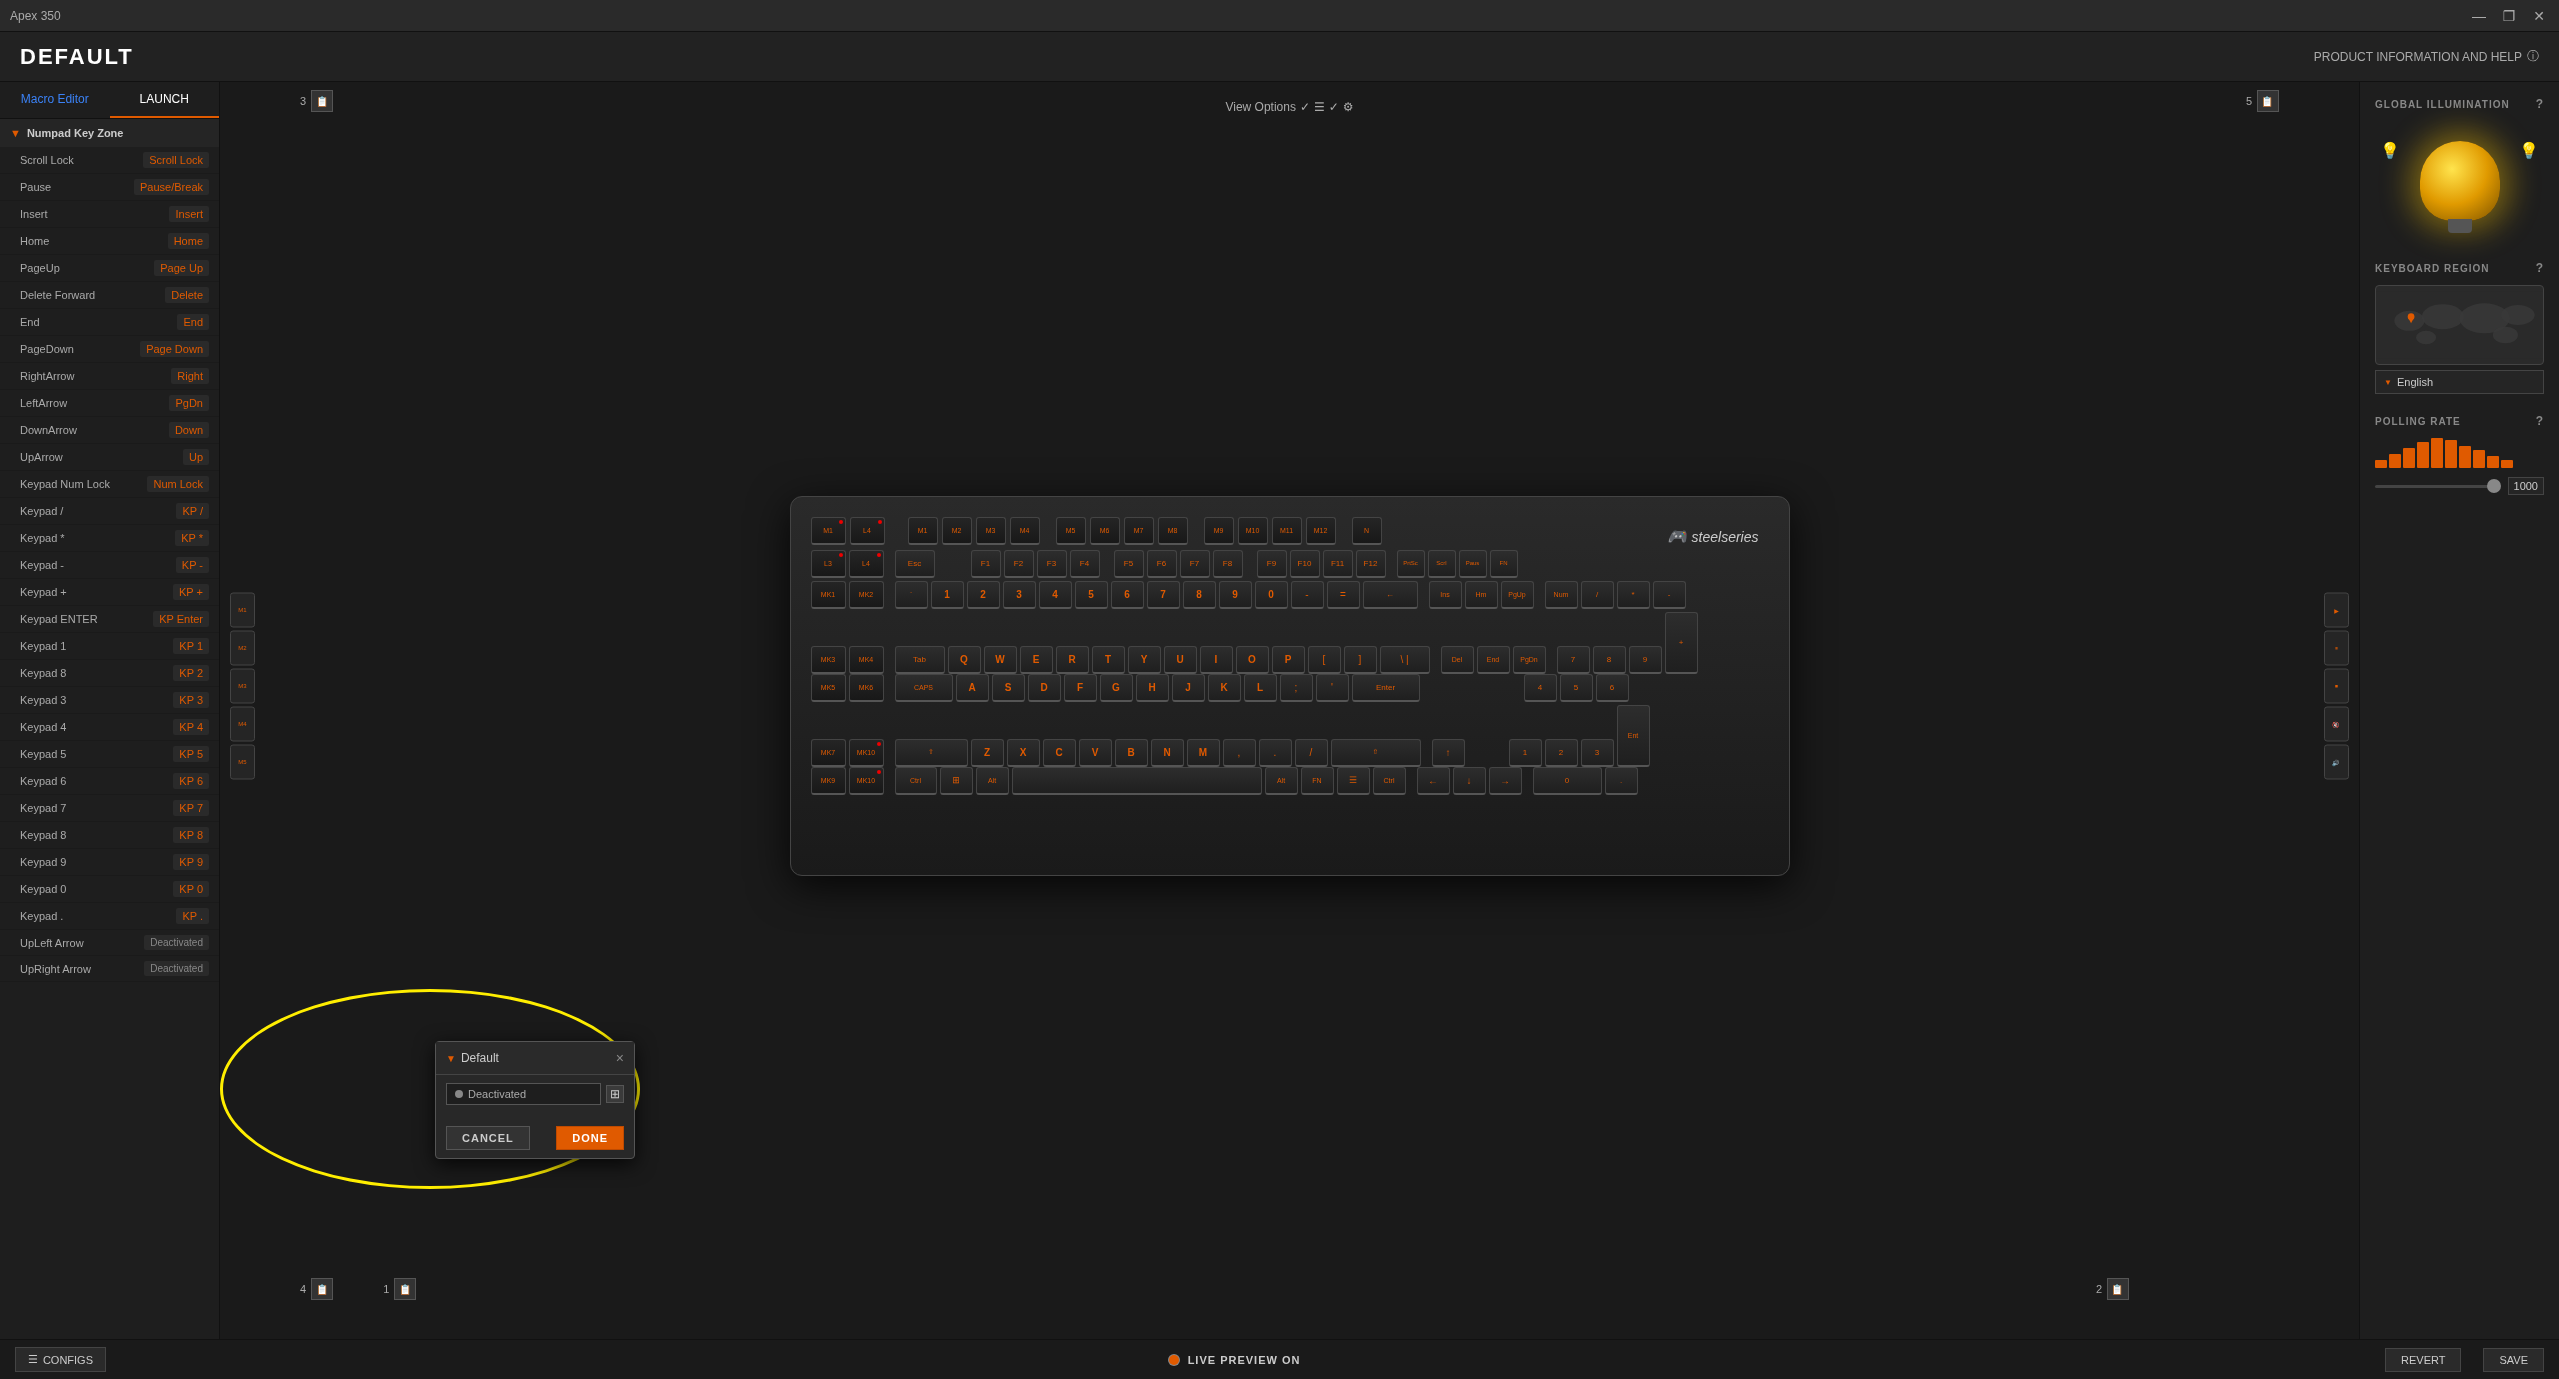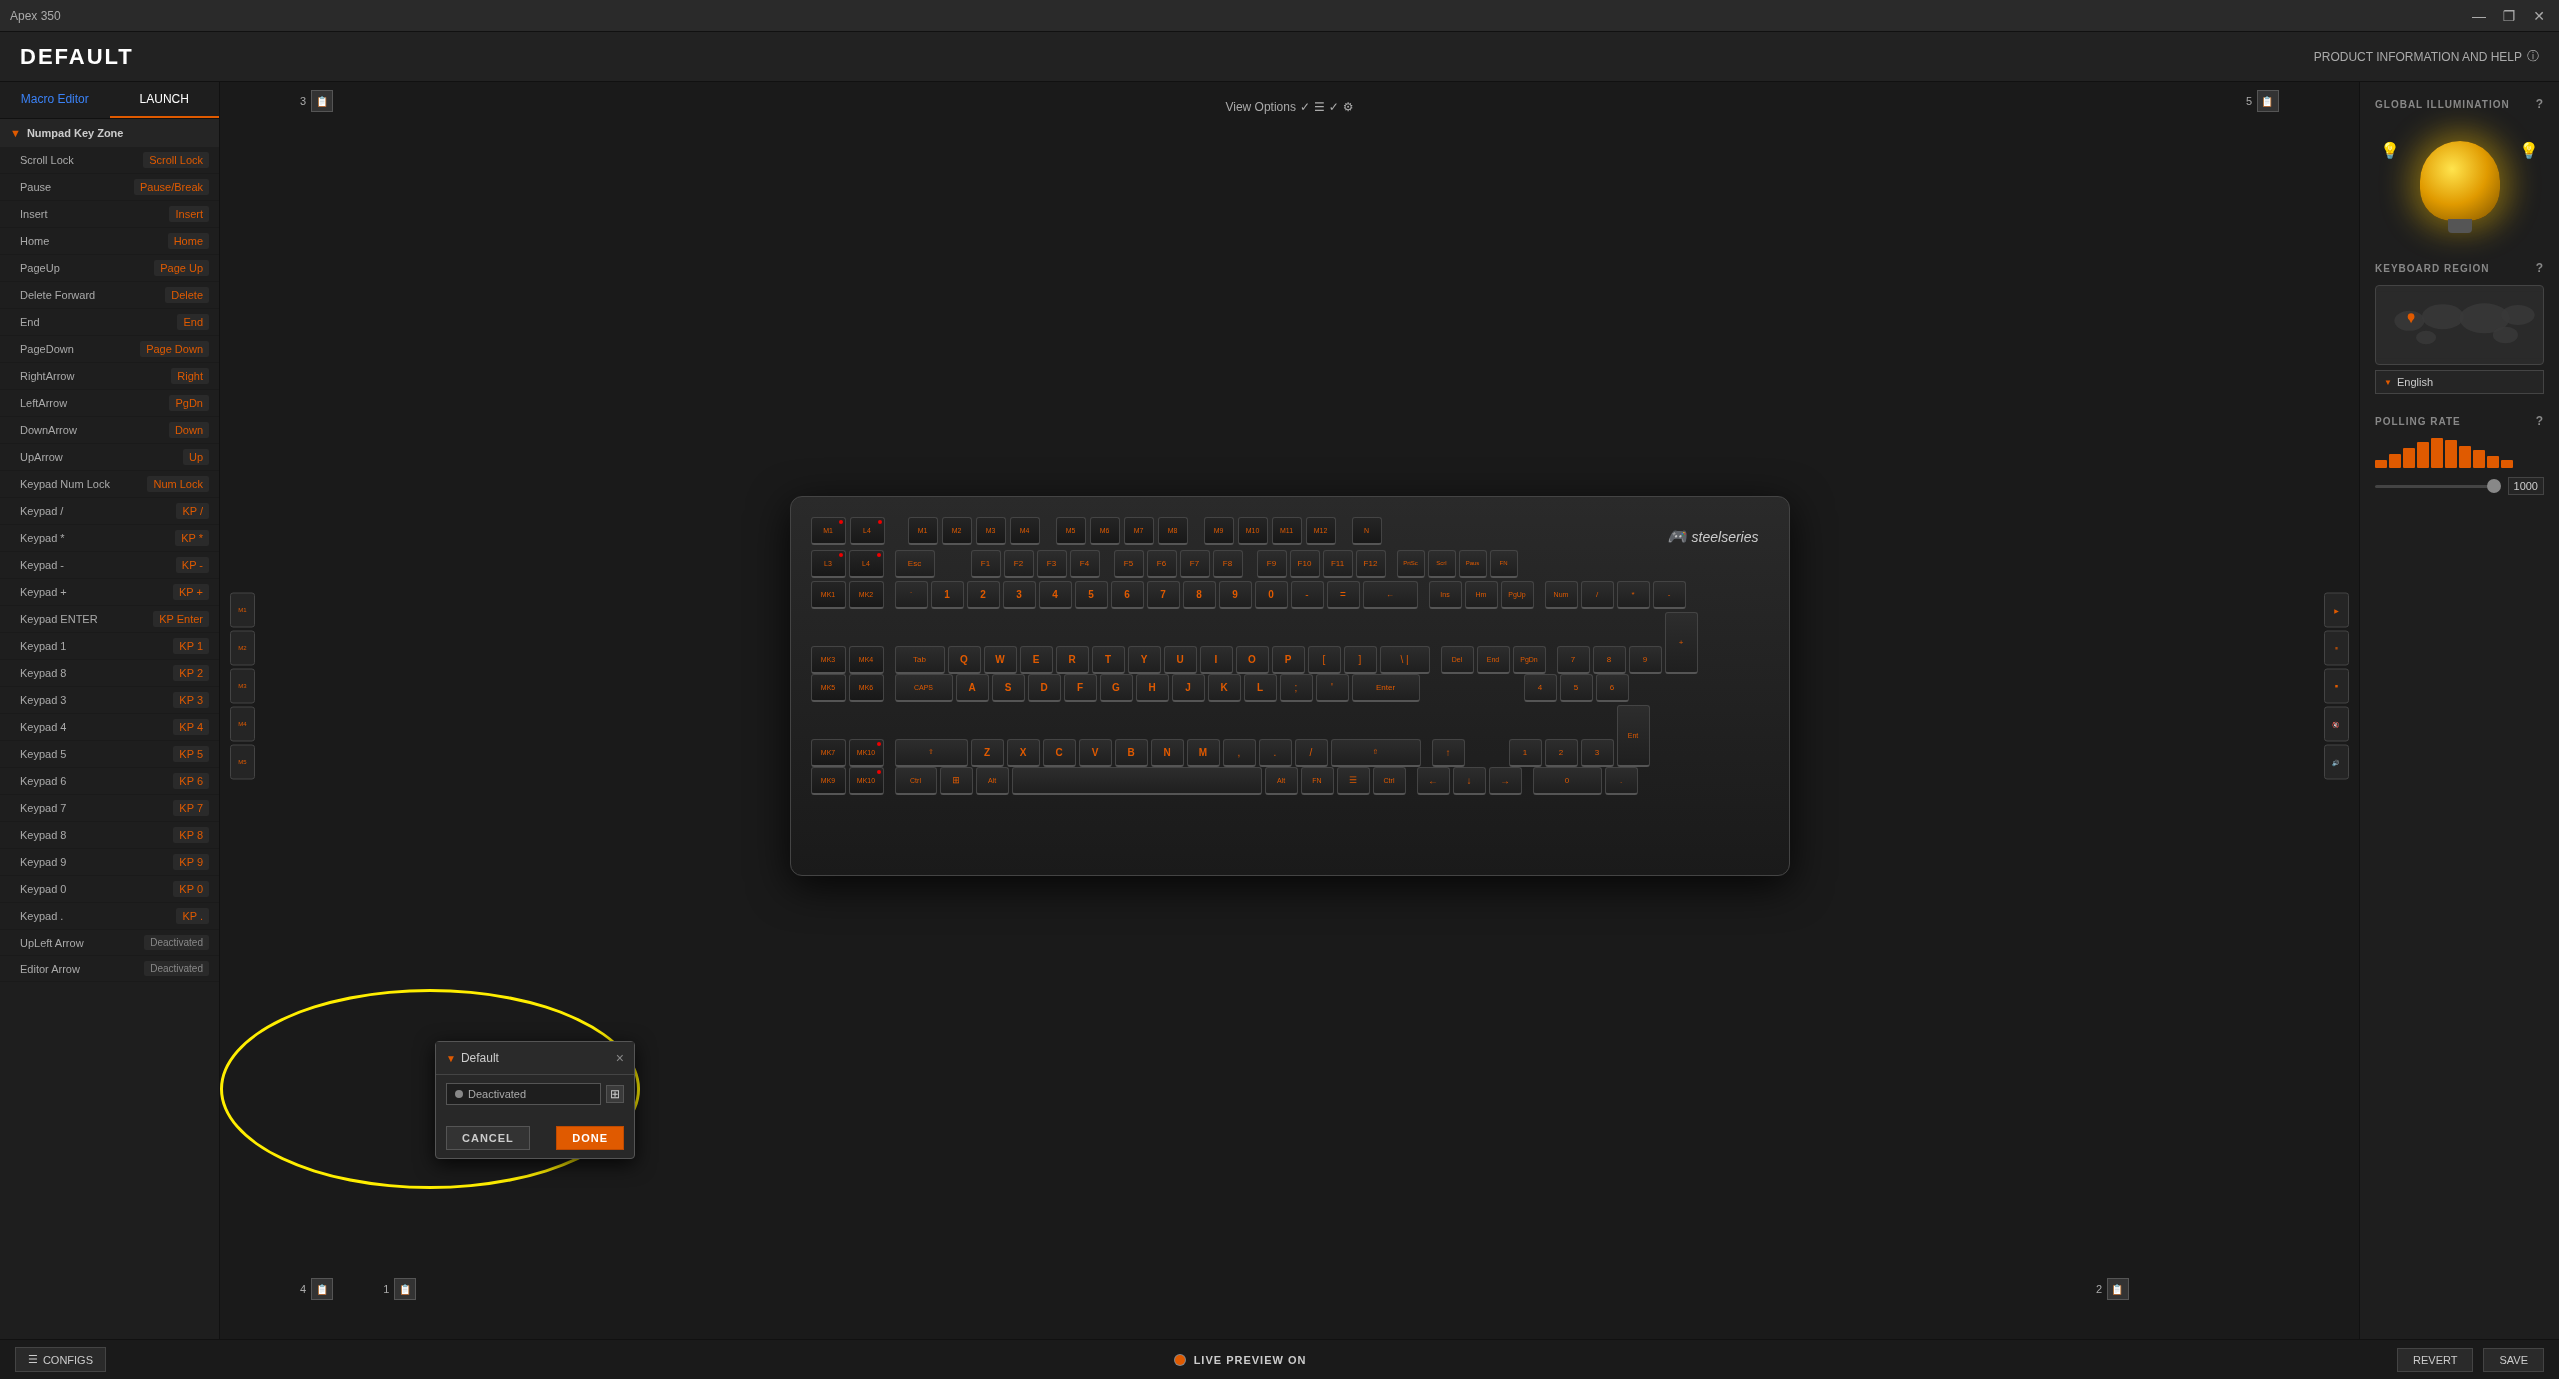--- a/index.html
+++ b/index.html
@@ -476,21 +476,21 @@
       position: absolute;
       top: 1px;
       left: 1px;
       width: 10px;
       height: 10px;
       background: #e05a00;
       border-radius: 50%;
     }
     .statusbar-right {
       display: flex;
-      gap: 10px;
+      gap: 22px;
       margin-left: 23px;
     }
     .statusbar-btn {
       background: #2a2a2a;
       border: 1px solid #444;
       color: #ccc;
       padding: 5px 15px;
       cursor: pointer;
       font-size: 11px;
     }
@@ -766,21 +766,21 @@
         </div>
         <div class="sidebar-item">
           <span class="key-name">Keypad .</span>
           <span class="key-binding">KP .</span>
         </div>
         <div class="sidebar-item">
           <span class="key-name">UpLeft Arrow</span>
           <span class="key-deactivated">Deactivated</span>
         </div>
         <div class="sidebar-item">
-          <span class="key-name">Editor Arrow</span>
+          <span class="key-name">UpRight Arrow</span>
           <span class="key-deactivated">Deactivated</span>
         </div>
       </div>
   </div>
 
   <div id="center">
 
     <div class="view-options-bar">
       <div style="position:absolute; left:80px; top:8px; display:flex; align-items:center; gap:5px;">
         <span style="color:#aaa; font-size:11px;">3</span>

